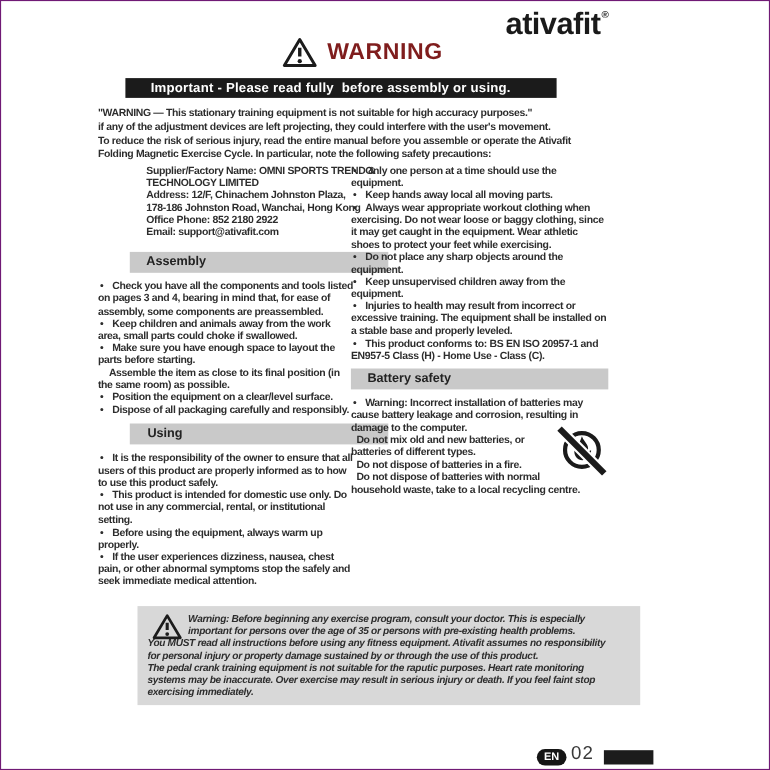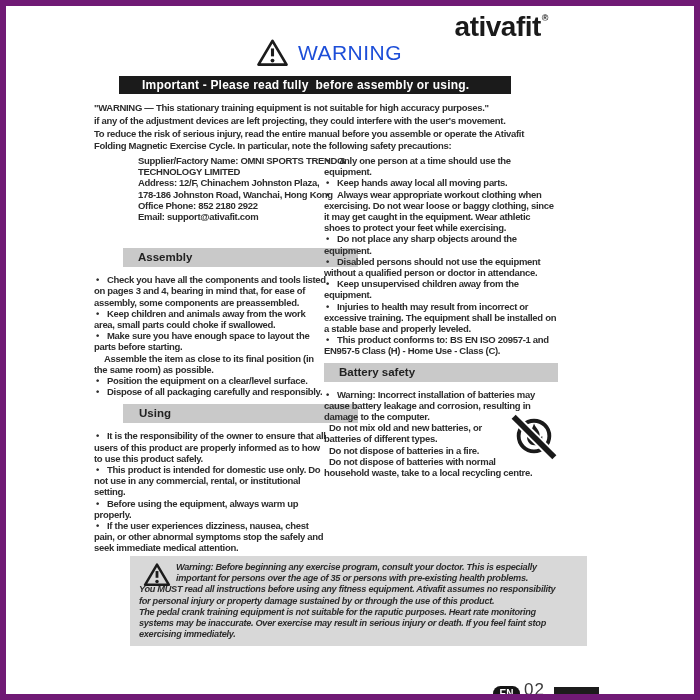--- a/index.html
+++ b/index.html
@@ -1,45 +1,45 @@
 <!DOCTYPE html>
 <html><head>
 <meta charset="utf-8">
 <style>
   * { margin:0; padding:0; box-sizing:border-box; }
   html,body { width:700px; height:700px; background:#fff; }
   body { font-family:"Liberation Sans","DejaVu Sans",sans-serif; color:#2d2d2d; }
-  .page { position:relative; width:700px; height:700px; background:#fff; border:6px solid #701a75; overflow:hidden; }
+  .page { position:relative; width:700px; height:700px; background:#fff; border:1px solid #701a75; overflow:hidden; }
 
   
   .logo { position:absolute; top:5px; right:146px; font-size:28px; font-weight:bold; color:#1a1a1a; letter-spacing:-0.5px; }
   .logo .reg { font-size:9px; vertical-align:15px; margin-left:1px; font-weight:bold; }
 
   
   .warn-head { position:absolute; top:32px; left:0; width:100%; display:flex; align-items:center; justify-content:center; gap:9px; padding-right:42px; }
   .warn-head svg { width:33px; height:29px; }
-  .warn-title { font-size:21px; font-weight:normal; letter-spacing:0.5px; color:#1d4ed8; }
+  .warn-title { font-size:21px; font-weight:bold; letter-spacing:0.5px; color:#7f1d1d; }
 
   
   .banner { position:absolute; left:113px; top:70px; width:392px; height:18px; background:#1b1b1b; color:#fff;
             font-size:12px; font-weight:bold; line-height:18px; padding-left:23px; white-space:pre; letter-spacing:0.2px; }
 
   
   .intro { position:absolute; left:88px; top:96px; width:524px; font-size:9.5px; font-weight:bold; letter-spacing:-0.3px; line-height:12.8px; }
 
   
   .col { position:absolute; top:149px; font-size:9.5px; font-weight:bold; letter-spacing:-0.3px; line-height:11.2px; }
   .col-left { left:88px; width:256px; }
   .col-right { left:318px; width:234px; }
 
   .supplier { margin-left:44px; width:226px; }
 
   .sec-bar { background:#c9c9c9; height:19px; line-height:19px; font-size:11.5px; font-weight:bold; padding-left:15px; color:#222; letter-spacing:0; }
   .col-left .sec-bar { margin-left:29px; width:235px; }
-  .bar-gap { margin-top:26px; }
+  .bar-gap { margin-top:12px; }
   .bar-gap2 { margin-top:7px;padding-left:16px; }
   .items { margin-top:7px; width:232px; }
   .col-right .items { width:234px; margin-top:0; }
   .col-right .battery-items { margin-top:7px; }
   .items p { margin:0; }
   .blt { display:inline-block; width:13px; padding-left:2px; }
   .cont { text-indent:10px; }
   .ind { text-indent:5px; }
   .sec-bar-right { margin-top:6px; width:234px; }
 
@@ -112,21 +112,20 @@
       <p><span class="blt">•</span><span>If the user experiences dizziness, nausea, chest pain, or other abnormal symptoms stop the safely and seek immediate medical attention.</span></p>
     </div>
   </div>
 
   <div class="col col-right">
     <div class="items">
       <p><span class="blt">•</span><span>Only one person at a time should use the equipment.</span></p>
       <p><span class="blt">•</span><span>Keep hands away local all moving parts.</span></p>
       <p><span class="blt">•</span><span>Always wear appropriate workout clothing when exercising. Do not wear loose or baggy clothing, since it may get caught in the equipment. Wear athletic shoes to protect your feet while exercising.</span></p>
       <p><span class="blt">•</span><span>Do not place any sharp objects around the equipment.</span></p>
-      <p><span class="blt">•</span><span>Disabled persons should not use the equipment without a qualified person or doctor in attendance.</span></p>
       <p><span class="blt">•</span><span>Keep unsupervised children away from the equipment.</span></p>
       <p><span class="blt">•</span><span>Injuries to health may result from incorrect or excessive training. The equipment shall be installed on a stable base and properly leveled.</span></p>
       <p><span class="blt">•</span><span>This product conforms to: BS EN ISO 20957-1 and EN957-5 Class (H) - Home Use - Class (C).</span></p>
     </div>
 
     <div class="sec-bar sec-bar-right">Battery safety</div>
     <div class="items battery-items">
       <p><span class="blt">•</span><span>Warning: Incorrect installation of batteries may cause battery leakage and corrosion, resulting in damage to the computer.</span></p>
       <svg class="no-fire" viewBox="0 0 48 48">
         <circle cx="24" cy="23" r="16" fill="#ffffff" stroke="#1a1a1a" stroke-width="4"></circle>

